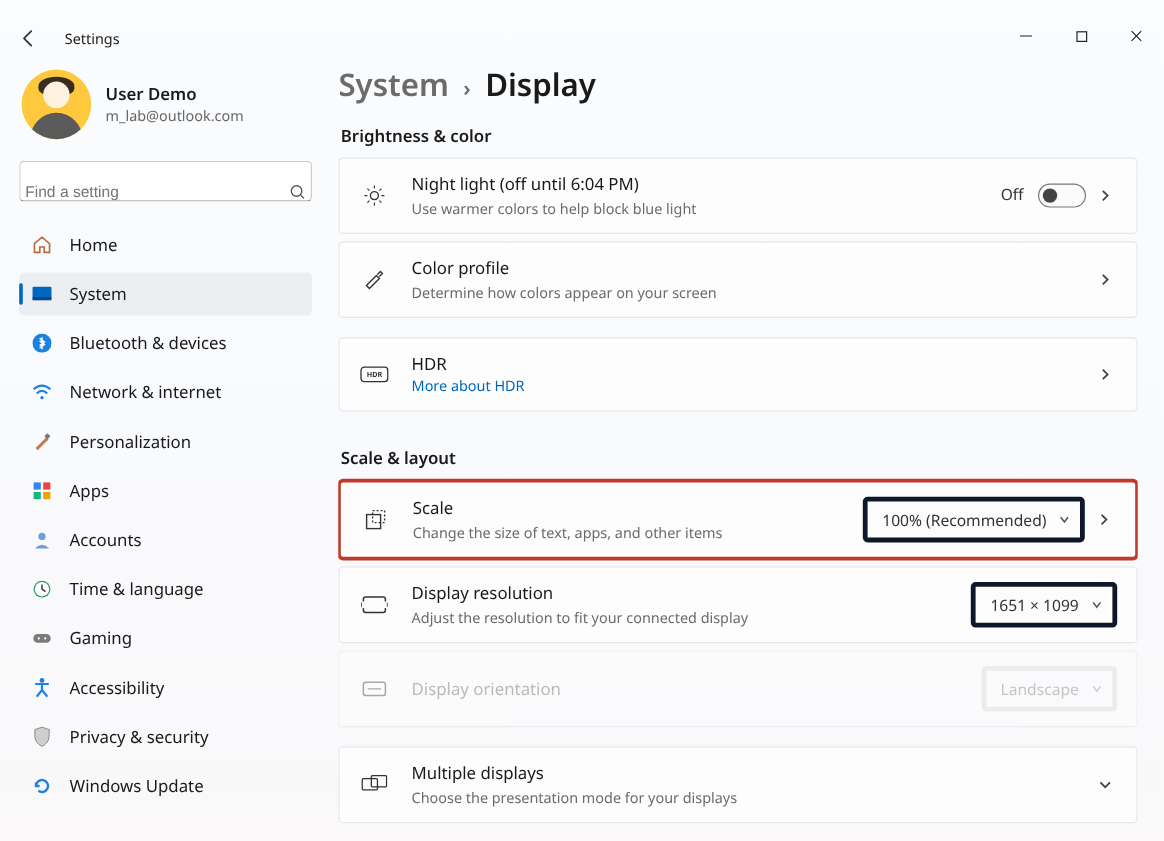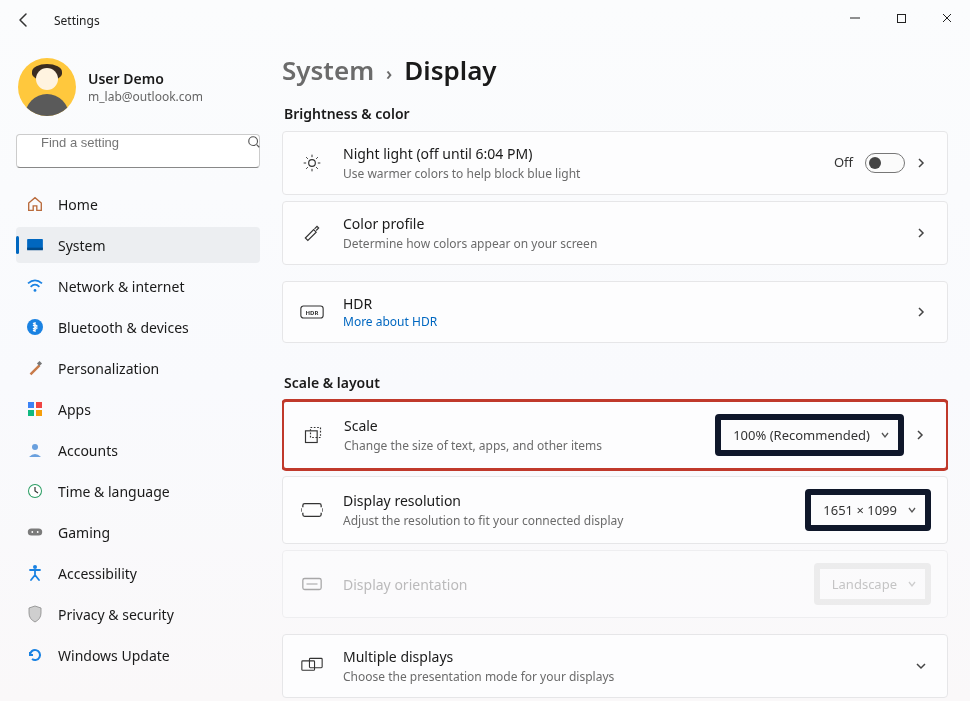--- a/index.html
+++ b/index.html
@@ -10,21 +10,21 @@
     background: linear-gradient(180deg, #fbfcfd 0%, #f9fafd 55%, #faf8f9 100%);
     color: #1a1a1a;
     width: 970px;
     height: 701px;
     overflow: hidden;
     position: relative;
   }
   
   .titlebar {
     position: absolute;
-    top: 0; left: 0; right: 0;
+    top: 12px; left: 0; right: 0;
     height: 40px;
     display: flex;
     align-items: center;
     padding-left: 12px;
   }
   .back-btn { width:24px; height:24px; display:flex; align-items:center; justify-content:center; cursor:pointer; }
   .titlebar .title { margin-left: 18px; font-size: 12px; color:#222; }
   .win-controls { position:absolute; right:0; top:0; display:flex; }
   .win-ctrl { width:46px; height:36px; display:flex; align-items:center; justify-content:center; cursor:pointer;}
   
@@ -40,23 +40,23 @@
     width:58px; height:58px; border-radius:50%;
     background:#FFC83D; display:flex; align-items:center; justify-content:center;
     position:relative; overflow:hidden;
   }
   .avatar-head { width:22px; height:22px; background:#fff3e0; border-radius:50%; position:absolute; top:10px;}
   .avatar-body { position:absolute; bottom:-6px; width:44px; height:28px; background:#5a5a5a; border-radius:50% 50% 0 0 / 80% 80% 0 0;}
   .avatar-hair { position:absolute; top:6px; width:30px; height:16px; background:#3b2c20; border-radius:50% 50% 40% 40%; }
   .profile-name { font-weight:600; font-size:14px; }
   .profile-email { font-size:12px; color:#666; }
   .search-wrap {
-    display:flex; align-items:flex-start;
+    display:flex; align-items:flex-end;
     background:#fff; border:1px solid #ccc; border-bottom:1.5px solid #888;
-    border-radius:4px; height:34px; padding:0 24px;
+    border-radius:4px; height:34px; padding:0 4px;
     margin-bottom:18px;
     gap:30px;
   }
   .search-wrap input {
     flex:1; border:none; outline:none; background:transparent;
     font-size:13px; color:#333;
   }
   .nav { display:flex; flex-direction:column; gap:5px; }
   .nav-item {
     display:flex; align-items:center; gap:14px;
@@ -92,21 +92,21 @@
   .card-text { flex:1; }
   .card-title { font-size:14px; color:#1a1a1a; }
   .card-title.link { font-size:12px; font-weight:400; color:#0067c0; }
   .card-sub { font-size:12px; color:#6b6b6b; margin-top:2px;}
   .card-ctrl { display:flex; align-items:flex-start; gap:12px;}
   .card-chevron { width:20px; display:flex; justify-content:center; color:#555; margin-left:6px;}
   .toggle { width:40px; height:20px; border:1px solid #777; border-radius:10px; position:relative; background:#fbfbfb;}
   .toggle .knob { position:absolute; left:3px; top:3px; width:12px; height:12px; background:#444; border-radius:50%;}
   .toggle-label { font-size:13px; color:#333;}
   .dropdown {
-    border:6px solid #0f172a; background:#fcfcfd; border-radius:4px;
+    border:4px solid #0f172a; background:#fcfcfd; border-radius:4px;
     padding:6px 28px 6px 12px; font-size:13px; color:#333;
     position:relative; min-width:100px; text-align:left;
   }
   .dropdown .dd-chevron { position:absolute; right:8px; top:50%; transform:translateY(-50%); }
   svg { display:block; }
 </style>
 </head>
 <body>
 
 <div class="titlebar">
@@ -171,36 +171,36 @@
       <span class="nav-icon">
           <svg width="18" height="14" viewBox="0 0 20 16">
             <rect x="1" y="1" width="18" height="12" rx="1" fill="#0067c0"></rect>
             <rect x="1" y="11" width="18" height="3" fill="#004a8a"></rect>
           </svg>
         </span>
       <span>System</span>
     </div>
     <div class="nav-item">
       <span class="nav-icon">
+          <svg width="16" height="16" viewBox="0 0 16 16">
+            <circle cx="8" cy="8" r="8" fill="#1a82e2"></circle>
+            <path d="M6 4 L10 7 L6 10 M6 6 L10 9 L6 12 M8 3 V13" stroke="#fff" stroke-width="1.2" fill="none"></path>
+          </svg>
+        </span>
+      <span>Bluetooth &amp; devices</span>
+    </div>
+    <div class="nav-item">
+      <span class="nav-icon">
           <svg width="18" height="14" viewBox="0 0 20 16">
             <path d="M2 5 Q10 -2 18 5" stroke="#1a82e2" stroke-width="2" fill="none"></path>
             <path d="M5 9 Q10 4 15 9" stroke="#1a82e2" stroke-width="2" fill="none"></path>
             <circle cx="10" cy="13" r="1.6" fill="#1a82e2"></circle>
           </svg>
         </span>
       <span>Network &amp; internet</span>
-    </div>
-    <div class="nav-item">
-      <span class="nav-icon">
-          <svg width="16" height="16" viewBox="0 0 16 16">
-            <circle cx="8" cy="8" r="8" fill="#1a82e2"></circle>
-            <path d="M6 4 L10 7 L6 10 M6 6 L10 9 L6 12 M8 3 V13" stroke="#fff" stroke-width="1.2" fill="none"></path>
-          </svg>
-        </span>
-      <span>Bluetooth &amp; devices</span>
     </div>
     <div class="nav-item">
       <span class="nav-icon">
           <svg width="18" height="18" viewBox="0 0 20 20">
             <path d="M4 16 L14 6 L16 8 L6 18 Z" fill="#c87b4a"></path>
             <rect x="13" y="3" width="4" height="4" transform="rotate(45 15 5)" fill="#777"></rect>
           </svg>
         </span>
       <span>Personalization</span>
     </div>

